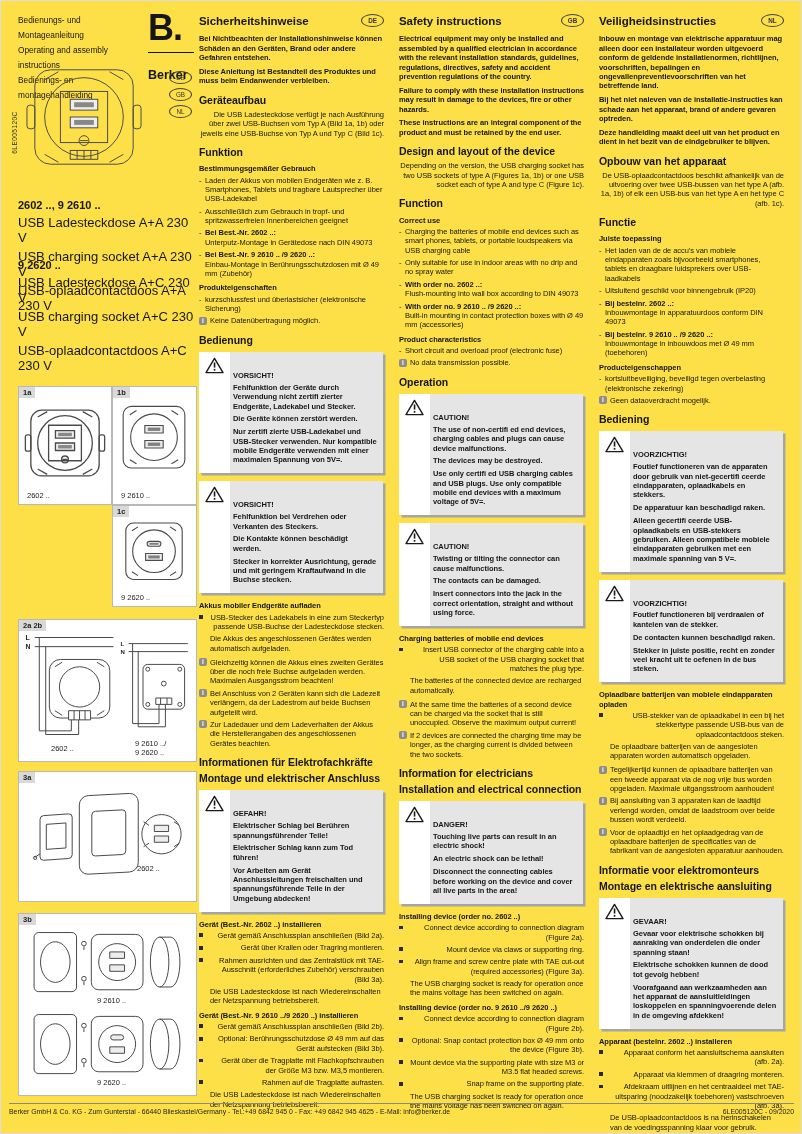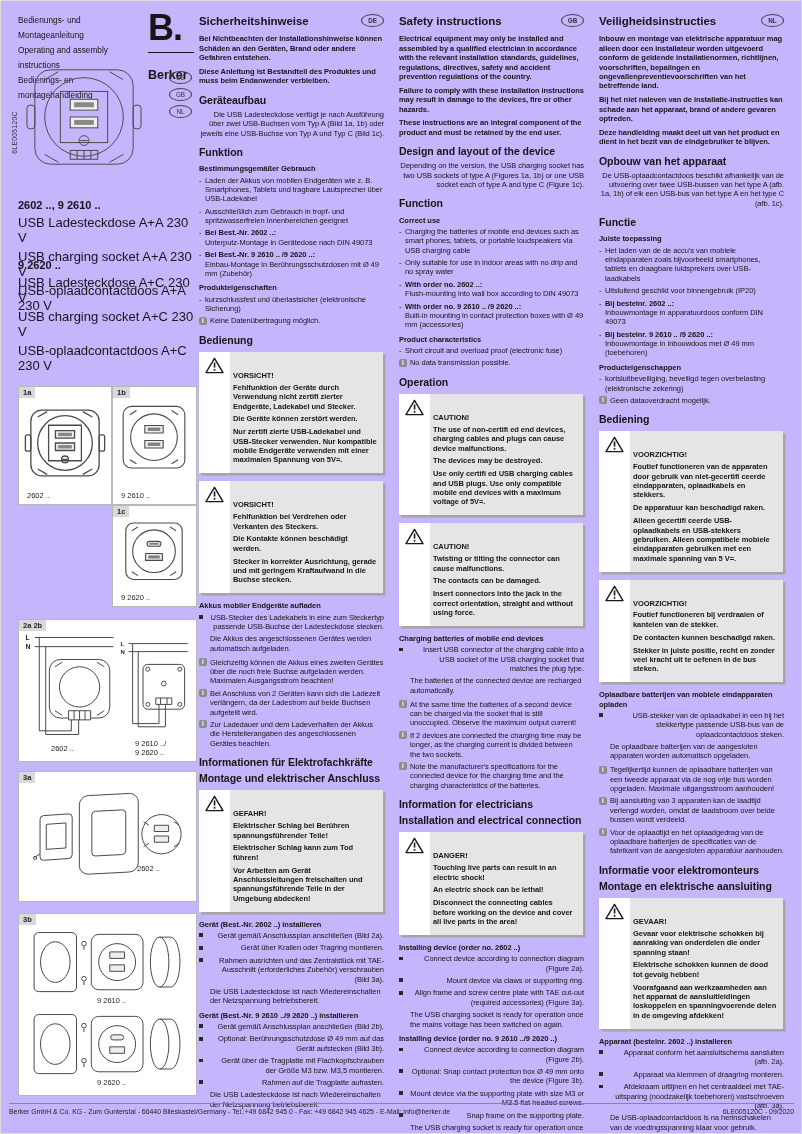--- a/index.html
+++ b/index.html
@@ -1,16 +1,16 @@
 <!DOCTYPE html>
 <html><head>
 <meta charset="utf-8">
 <style>
   html,body{margin:0;padding:0;background:#f2f2f2;}
-  .sheet{position:relative;width:802px;height:1134px;background:#c4b5fd;overflow:hidden;
+  .sheet{position:relative;width:802px;height:1134px;background:#fde047;overflow:hidden;
          font-family:"Liberation Sans",sans-serif;color:#161616;border:1px solid #ddd;box-sizing:border-box;}
 
   
   .leftcol{position:absolute;left:8px;top:10px;width:190px;height:1092px;}
   .titles{position:absolute;left:9px;top:2px;font-size:8.3px;line-height:15px;width:120px;}
   .logo{position:absolute;right:5px;top:0;width:46px;text-align:left;}
   .logo-b{font-size:36px;font-weight:bold;line-height:33px;letter-spacing:-1px;}
   .logo-name{font-size:12.5px;font-weight:bold;border-top:1.5px solid #111;padding-top:15px;margin-top:8px;}
   .langs{position:absolute;right:7px;top:60px;display:flex;flex-direction:column;gap:4px;align-items:center;}
   .lang-oval{border:1px solid #444;border-radius:50%;font-size:6.3px;width:21px;height:11px;
@@ -483,24 +483,20 @@
         </div>
         <div class="cont">The batteries of the connected device are recharged automatically.</div>
         <div class="info">
           <span class="iic">i</span>
           <span class="it">At the same time the batteries of a second device can be charged via the socket that is still unoccupied. Observe the maximum output current!</span>
         </div>
         <div class="info">
           <span class="iic">i</span>
           <span class="it">If 2 devices are connected the charging time may be longer, as the charging current is divided between the two sockets.</span>
         </div>
-        <div class="info">
-          <span class="iic">i</span>
-          <span class="it">Note the manufacturer's specifications for the connected device for the charging time and the charging characteristics of the batteries.</span>
-        </div>
         <div class="col-h2">Information for electricians</div>
         <div class="col-h2 tight">Installation and electrical connection</div>
         <div class="warnbox">
           <div class="icell">
             <svg width="19" height="17" viewBox="0 0 20 18">
               <path d="M10 1.5 L19 16.5 H1 Z" fill="#fff" stroke="#1a1a1a" stroke-width="1.5" stroke-linejoin="round"></path>
               <rect x="9.2" y="5.8" width="1.7" height="5.4" fill="#1a1a1a"></rect>
               <rect x="9.2" y="12.6" width="1.7" height="1.9" fill="#1a1a1a"></rect>
             </svg>
           </div>

